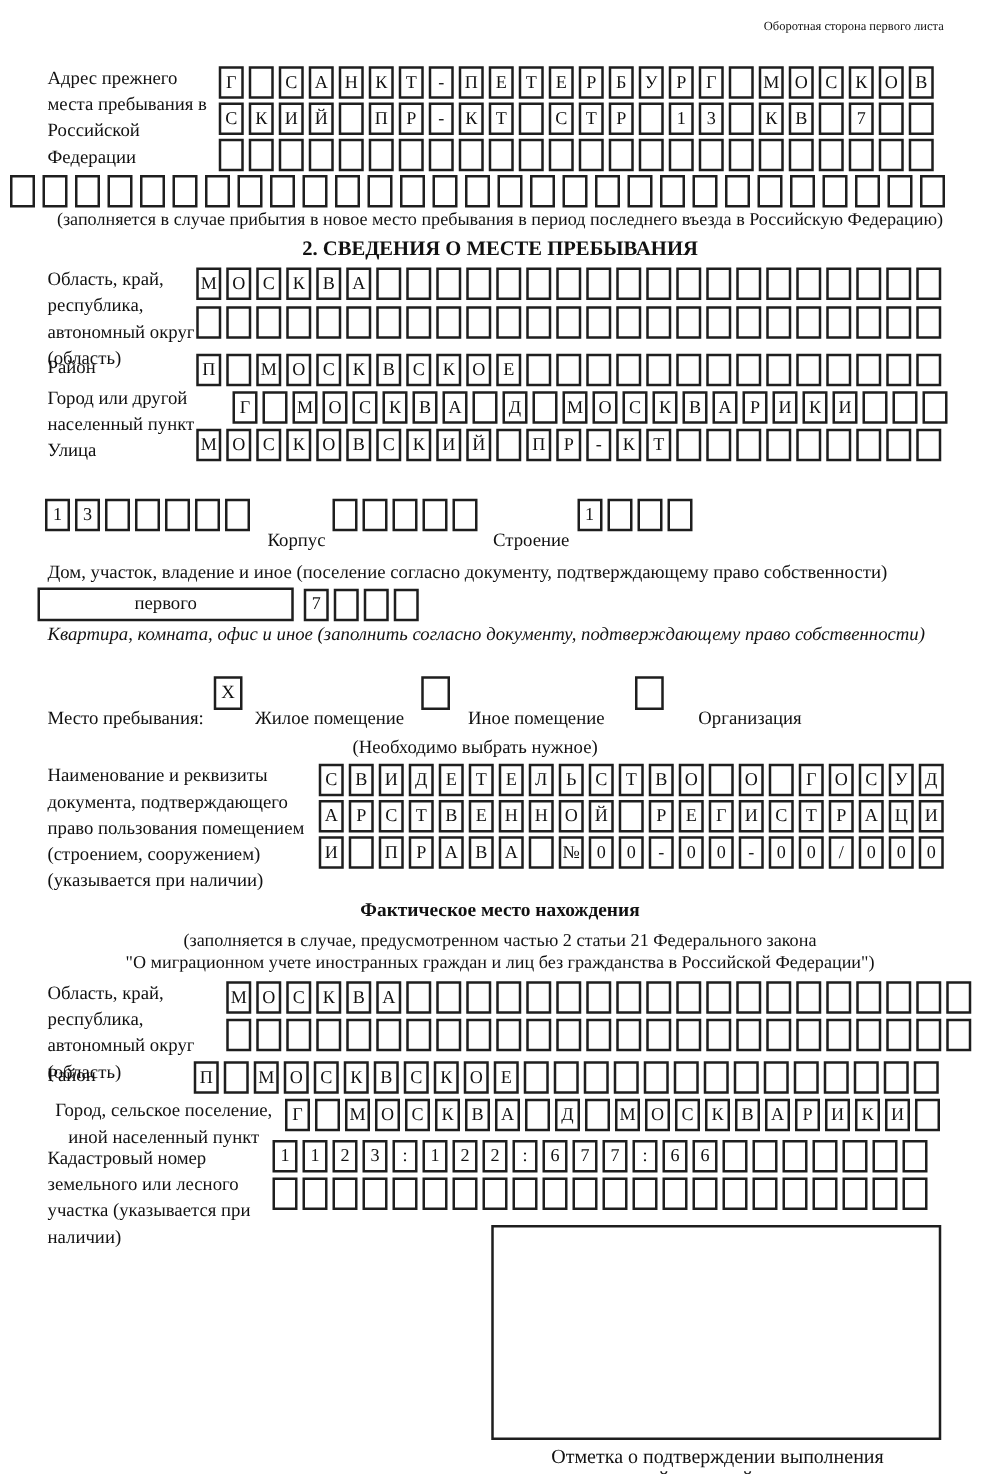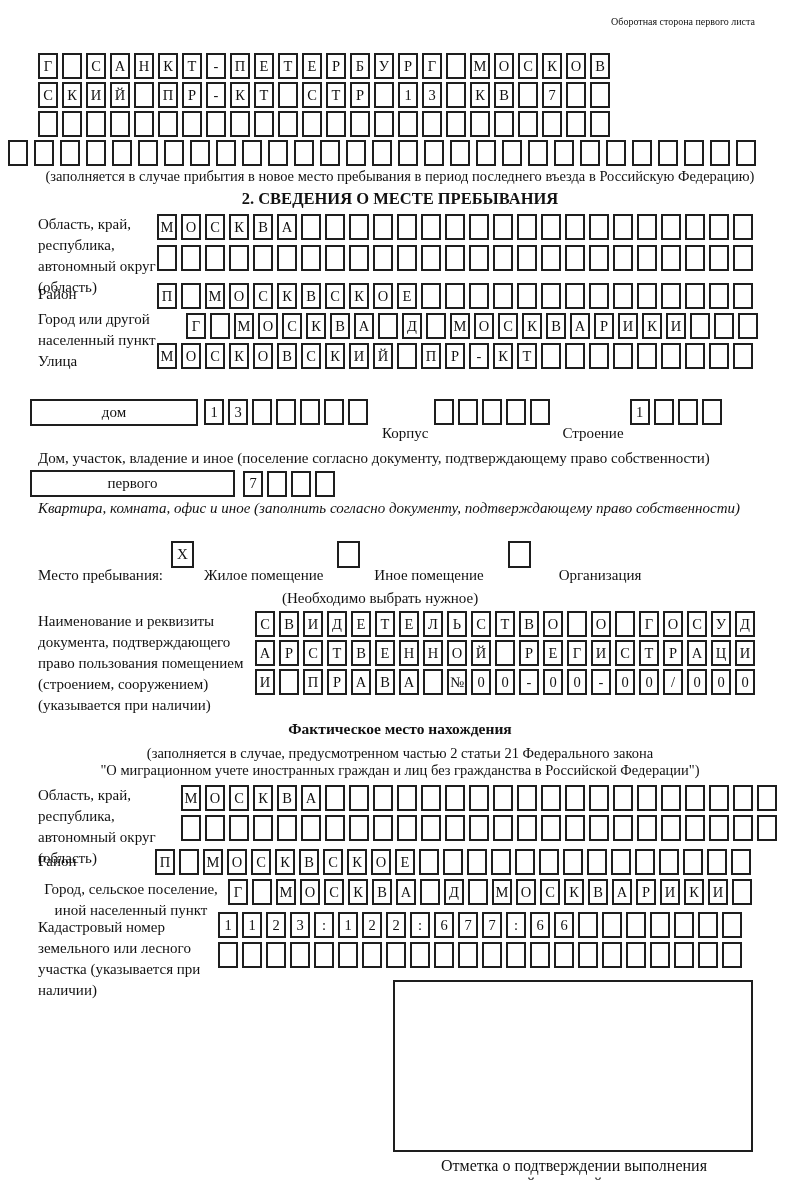--- a/index.html
+++ b/index.html
@@ -34,20 +34,21 @@
   }
   .inline-lbl{font-size:15px;line-height:27px;white-space:nowrap;margin-top:43px;}
   .stamp-box{box-sizing:border-box;border:2px solid #1e1e1e;background:#fff;}
 </style>
 </head>
 <body>
 
 <div class="hdr-note">Оборотная сторона первого листа</div>
 
 <div class="fl" style="padding-left:38px;margin-top:26px;">
+  <div class="lblcol" style="width:137px;">Адрес прежнего места пребывания в Российской Федерации</div>
   <div class="rows" style="gap:3px;">
     <div class="cellrow">
         <span class="cell">Г</span>
         <span class="cell"></span>
         <span class="cell">С</span>
         <span class="cell">А</span>
         <span class="cell">Н</span>
         <span class="cell">К</span>
         <span class="cell">Т</span>
         <span class="cell">-</span>
@@ -296,21 +297,20 @@
         <span class="cell"></span>
         <span class="cell"></span>
         <span class="cell"></span>
         <span class="cell"></span>
         <span class="cell"></span>
       </div>
   </div>
 </div>
 
 <div class="fl" style="padding-left:30px;margin-top:5px;align-items:center;">
-  <div class="fieldbox" style="width:168px;">дом</div>
   <div class="cellrow" style="margin-left:6px;">
       <span class="cell">1</span>
       <span class="cell">3</span>
       <span class="cell"></span>
       <span class="cell"></span>
       <span class="cell"></span>
       <span class="cell"></span>
       <span class="cell"></span>
     </div>
   <div class="inline-lbl" style="margin-left:14px;">Корпус</div>

